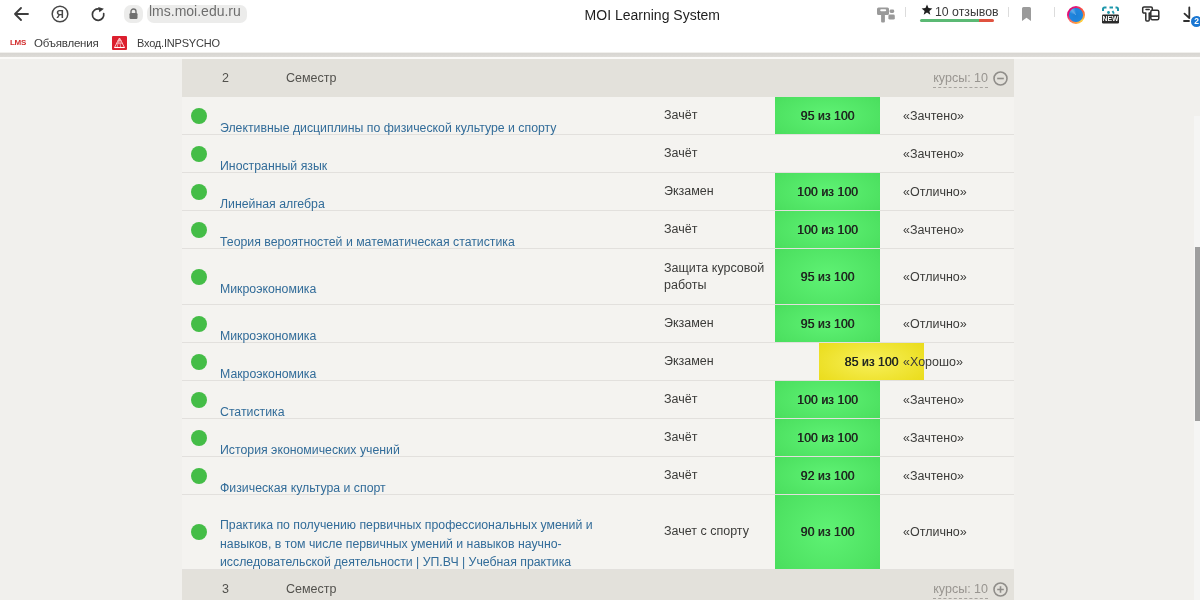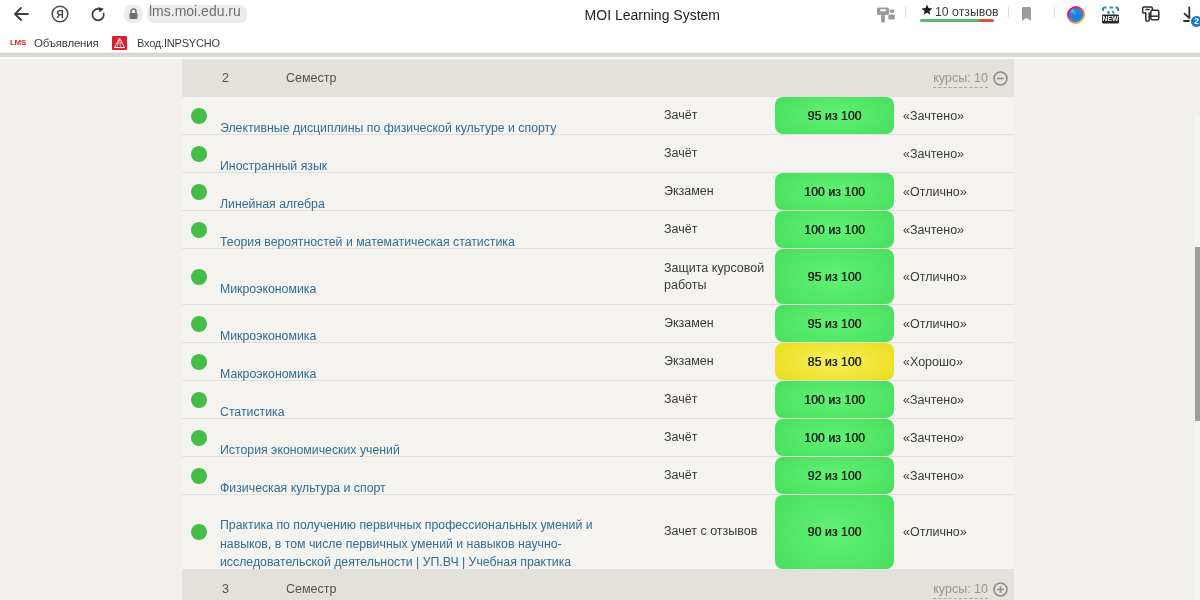--- a/index.html
+++ b/index.html
@@ -25,27 +25,27 @@
   .hdr .num { position:absolute; left:40px; top:12px; font-size:12.5px; color:#52514d; }
   .hdr .sem { position:absolute; left:56px; top:12px; font-size:12.5px; color:#52514d;margin-left:48px; }
   .hdr .courses { position:absolute; top:12px; font-size:12.5px; color:#989590;
                   border-bottom:1px dashed #a8a5a0; padding-bottom:2px;}
   .row { position:relative; width:832px; background:#f4f3f0; border-bottom:1px solid #e2e0dd; }
   .dot { position:absolute; left:8.5px; width:16px; height:16px; border-radius:50%; background:#44bd47; top:50%; margin-top:-8px; }
   .course { position:absolute; left:38px; width:420px; top:50%; transform:translateY(-50%);
             font-size:12.3px; line-height:18.5px; color:#326c99;margin-top:12px; }
   .type { position:absolute; left:482px; width:112px; top:50%; transform:translateY(-50%);
           font-size:12.5px; line-height:17.5px; color:#3b3b39; }
-  .badge { position:absolute; left:593px; top:0; width:119px; height:100%;
+  .badge { position:absolute; left:593px; top:0; width:105px; height:100%;
            display:flex; align-items:center; justify-content:center;
            font-size:12.2px; font-weight:normal; color:#1f251f;
-           text-shadow:0.5px 0 0 #1f251f; letter-spacing:0.1px;border-radius:8px; }
+           text-shadow:0.5px 0 0 #1f251f; letter-spacing:0.1px; }
   .badge.green { background:radial-gradient(ellipse 75% 95% at 50% 50%, #5ff274 0%, #4de161 72%, #45d859 100%); }
   .badge.gray  { background:radial-gradient(ellipse 75% 95% at 50% 50%, #f3f3f2 0%, #dbdad8 70%, #cbcac8 100%); }
-  .badge.yellow{ background:radial-gradient(ellipse 75% 95% at 50% 50%, #f7f05a 0%, #ecdf24 72%, #e7d816 100%); }
+  .badge.yellow{ background:radial-gradient(ellipse 75% 95% at 50% 50%, #f7f05a 0%, #ecdf24 72%, #e7d816 100%);margin-left:44px; }
   .grade { position:absolute; left:721px; top:50%; transform:translateY(-50%);
            font-size:12.5px; color:#3b3b39; }
 
   
   #sbtrack { position:absolute; right:0; top:57px; width:6px; height:543px; background:#f5f5f4; }
   #sbthumb { position:absolute; right:0; top:188px; width:5px; height:174px; background:#9e9e9e; }
 </style>
 </head>
 <body>
 
@@ -224,21 +224,21 @@
     <div class="row" style="height:38px">
       <div class="dot"></div>
       <div class="course">Физическая культура и спорт</div>
       <div class="type">Зачёт</div>
       <div class="badge green">92 из 100</div>
       <div class="grade">«Зачтено»</div>
     </div>
     <div class="row" style="height:75px">
       <div class="dot"></div>
       <div class="course">Практика по получению первичных профессиональных умений и<br>навыков, в том числе первичных умений и навыков научно-<br>исследовательской деятельности | УП.ВЧ | Учебная практика</div>
-      <div class="type">Зачет с отзывов</div>
+      <div class="type">Зачет с спорту</div>
       <div class="badge green">90 из 100</div>
       <div class="grade">«Отлично»</div>
     </div>
 
     <div class="hdr" style="height:30px">
       <span class="num">3</span>
         <span class="sem">Семестр</span>
       <span class="courses" style="right:26px">курсы: 10</span>
       <svg class="abs" style="right:6px;top:12px" width="15" height="15" viewBox="0 0 15 15">
         <circle cx="7.5" cy="7.5" r="6.5" fill="none" stroke="#8f8d89" stroke-width="1.6"></circle>

